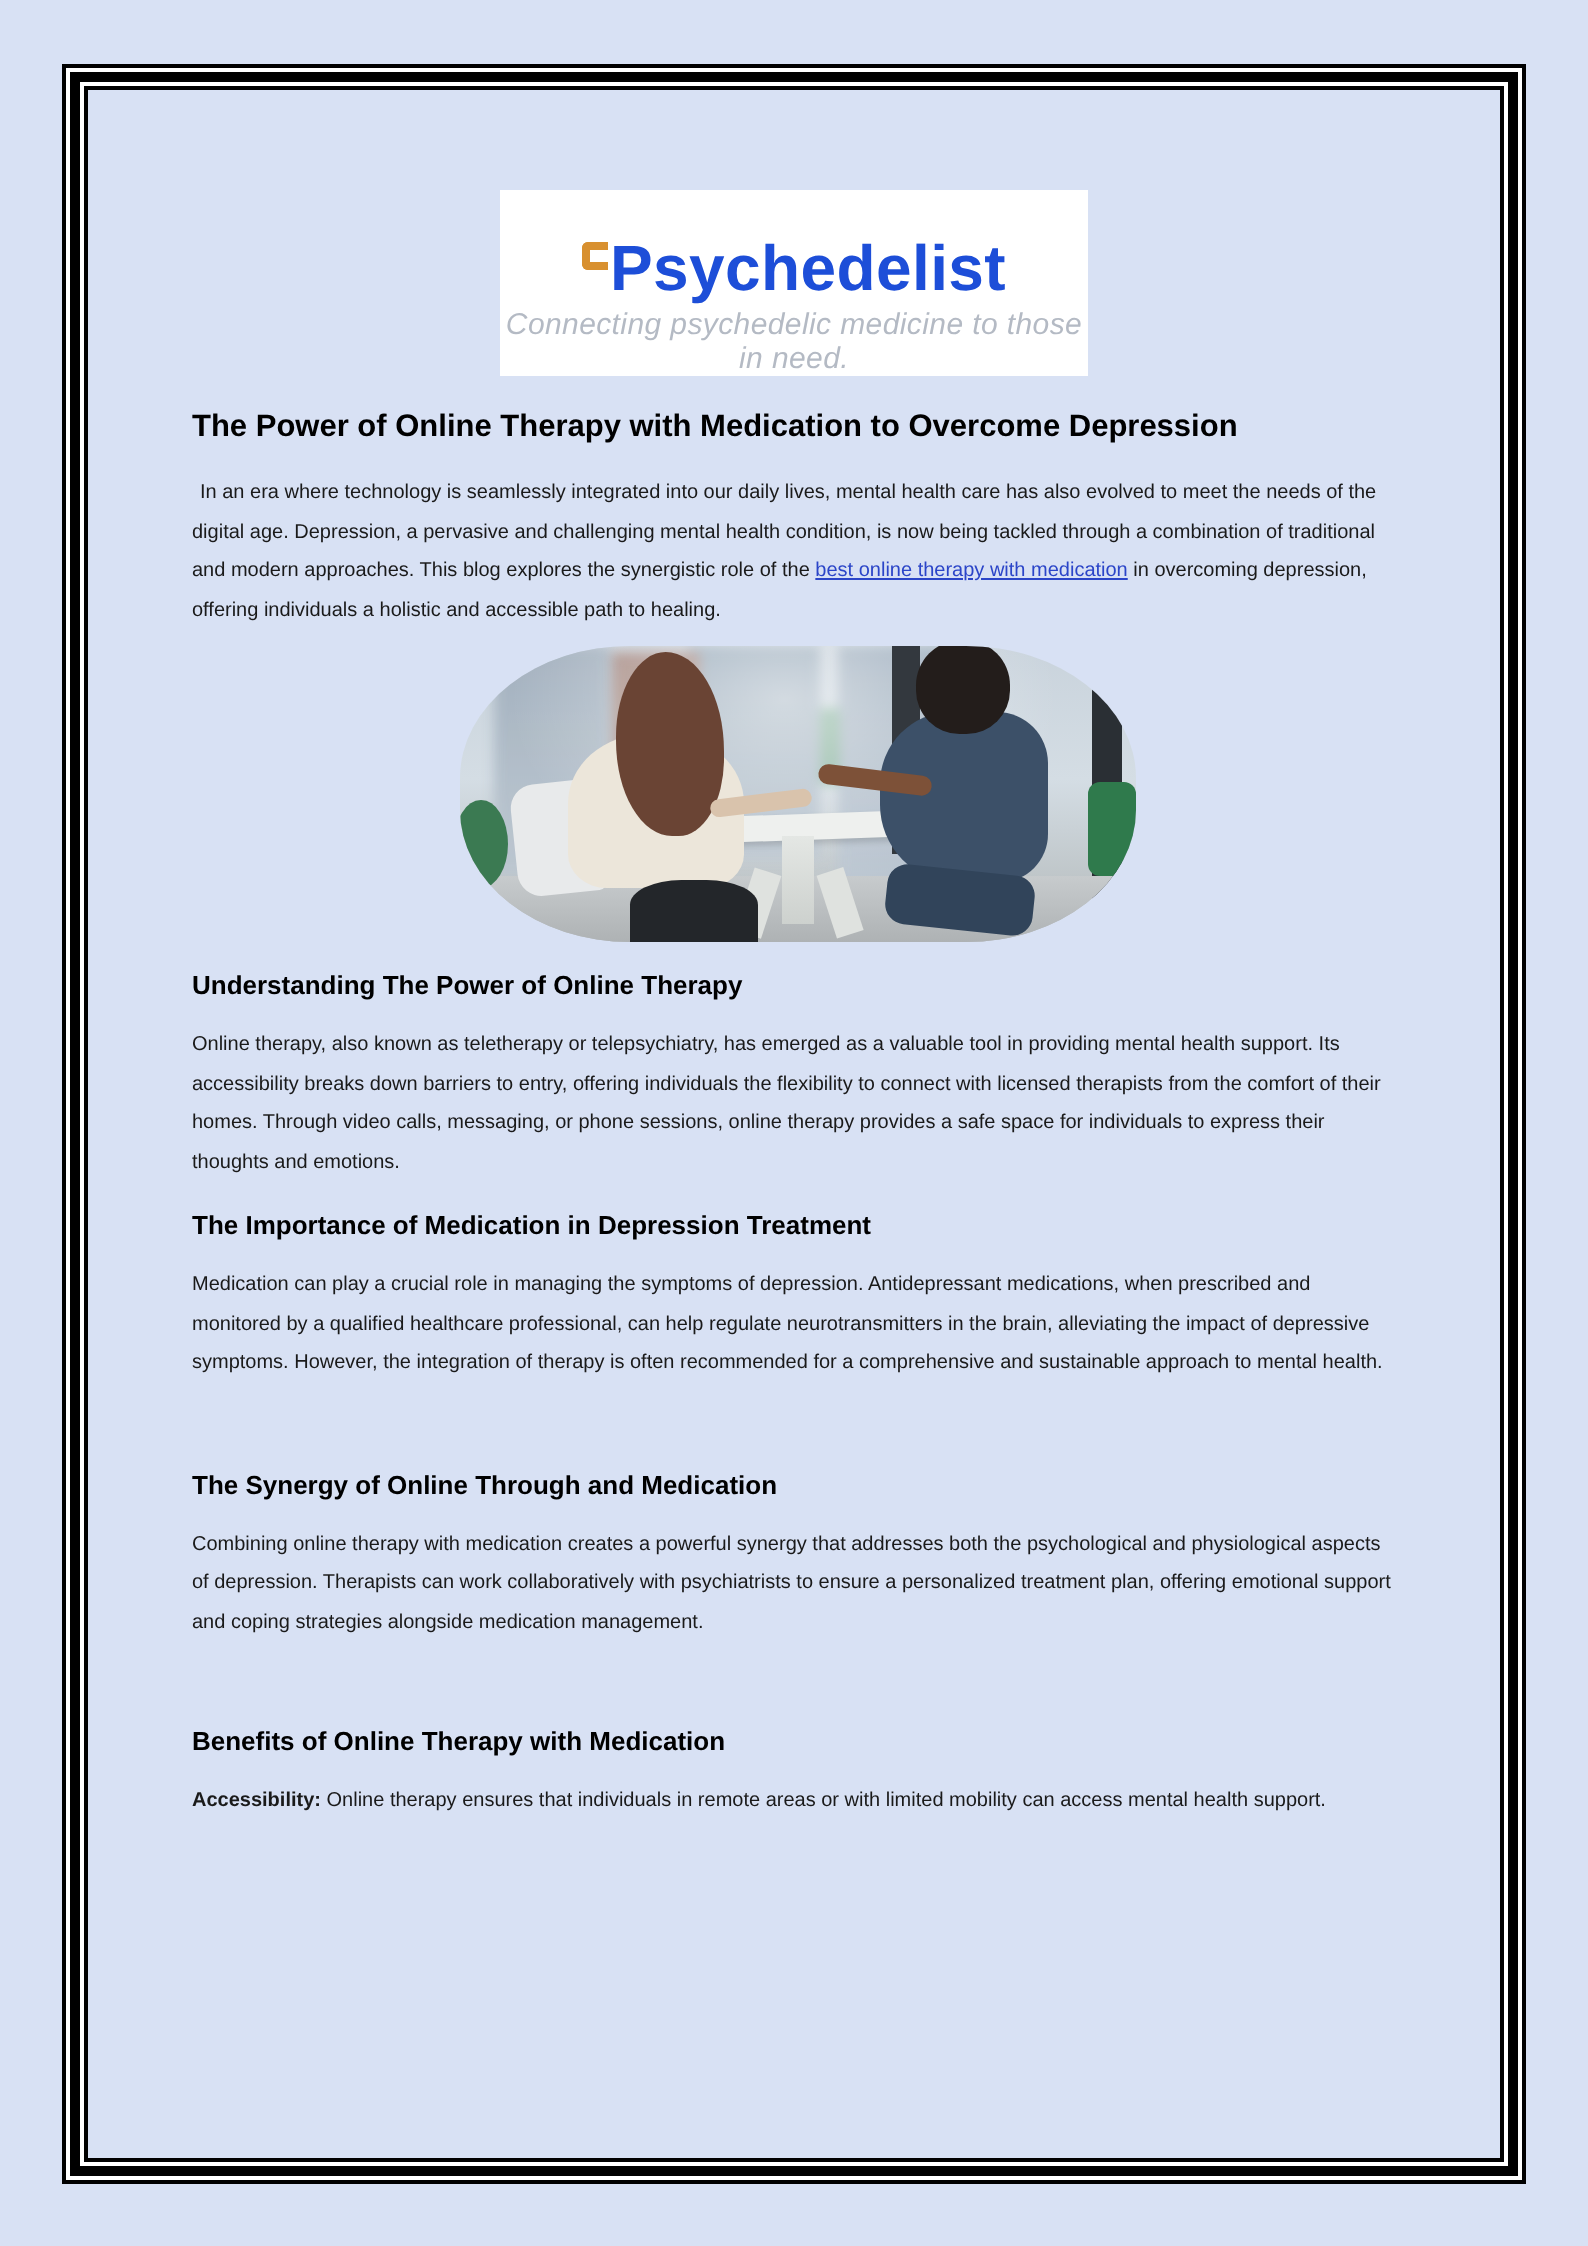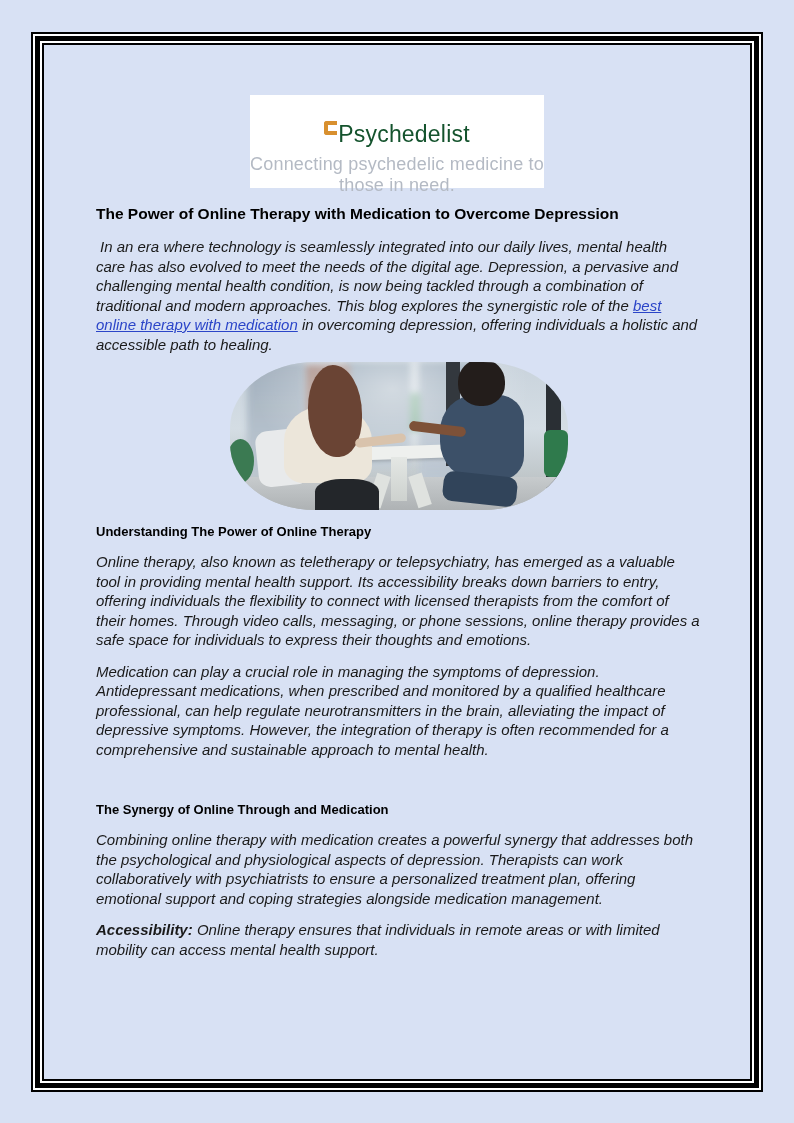--- a/index.html
+++ b/index.html
@@ -34,27 +34,27 @@
     margin-left:154px; margin-top:95px; width:294px; height:93px;
     background:#fff; text-align:center; padding-top:26px;
   }
   .brand-line { display:flex; align-items:flex-start; justify-content:center; height:30px; }
   .logo-mark {
     display:inline-block; width:13px; height:14px;
     border:4px solid #d8902f; border-right:none; border-radius:3px 0 0 3px;
     margin-right:1px; margin-top:0;
   }
   .brand {
-    font-size:23px; font-weight:normal; color:#14532d; letter-spacing:.2px; line-height:26px;
+    font-size:32px; font-weight:bold; color:#1d4ed8; letter-spacing:.2px; line-height:26px;
   }
-  .tagline { font-size:18px; color:#b4bac4; margin-top:3px; letter-spacing:.2px; }
+  .tagline { font-size:15px; color:#b4bac4; margin-top:3px; letter-spacing:.2px;font-style:italic; }
 
   
   .title { margin-top:16px; font-size:15.5px; font-weight:bold; color:#000; line-height:20px; }
-  p.body { margin-top:12px; font-size:15px; line-height:19.5px; color:#1a1a1a;font-style:italic; }
+  p.body { margin-top:12px; font-size:10px; line-height:19.5px; color:#1a1a1a; }
   p.intro { margin-top:13px; text-indent:4px; }
   h2.sec { font-size:13px; font-weight:bold; color:#000; line-height:16px; }
   .mt-std { margin-top:14px; }
   .mt-gap1 { margin-top:43px; }
   .mt-gap2 { margin-top:42px; }
   .link { color:#2b45c8; text-decoration:underline; cursor:pointer; }
   .lead-bold { font-weight:bold; }
 
   
   .photo {
@@ -138,20 +138,22 @@
     <div class="ph-p2-body"></div>
     <div class="ph-p2-face"></div>
     <div class="ph-p2-hair"></div>
     <div class="ph-p2-arm"></div>
     <div class="ph-p2-legs"></div>
   </div>
 
   <h2 class="sec mt-std">Understanding The Power of Online Therapy</h2>
   <p class="body">Online therapy, also known as teletherapy or telepsychiatry, has emerged as a valuable tool in providing mental health support. Its accessibility breaks down barriers to entry, offering individuals the flexibility to connect with licensed therapists from the comfort of their homes. Through video calls, messaging, or phone sessions, online therapy provides a safe space for individuals to express their thoughts and emotions.</p>
 
+  <h2 class="sec mt-std">The Importance of Medication in Depression Treatment</h2>
   <p class="body">Medication can play a crucial role in managing the symptoms of depression. Antidepressant medications, when prescribed and monitored by a qualified healthcare professional, can help regulate neurotransmitters in the brain, alleviating the impact of depressive symptoms. However, the integration of therapy is often recommended for a comprehensive and sustainable approach to mental health.</p>
 
   <h2 class="sec mt-gap1">The Synergy of Online Through and Medication</h2>
   <p class="body">Combining online therapy with medication creates a powerful synergy that addresses both the psychological and physiological aspects of depression. Therapists can work collaboratively with psychiatrists to ensure a personalized treatment plan, offering emotional support and coping strategies alongside medication management.</p>
 
+  <h2 class="sec mt-gap2">Benefits of Online Therapy with Medication</h2>
   <p class="body"><span class="lead-bold">Accessibility:</span><span> Online therapy ensures that individuals in remote areas or with limited mobility can access mental health support.</span></p>
 
 </div>
 
 </body></html>

